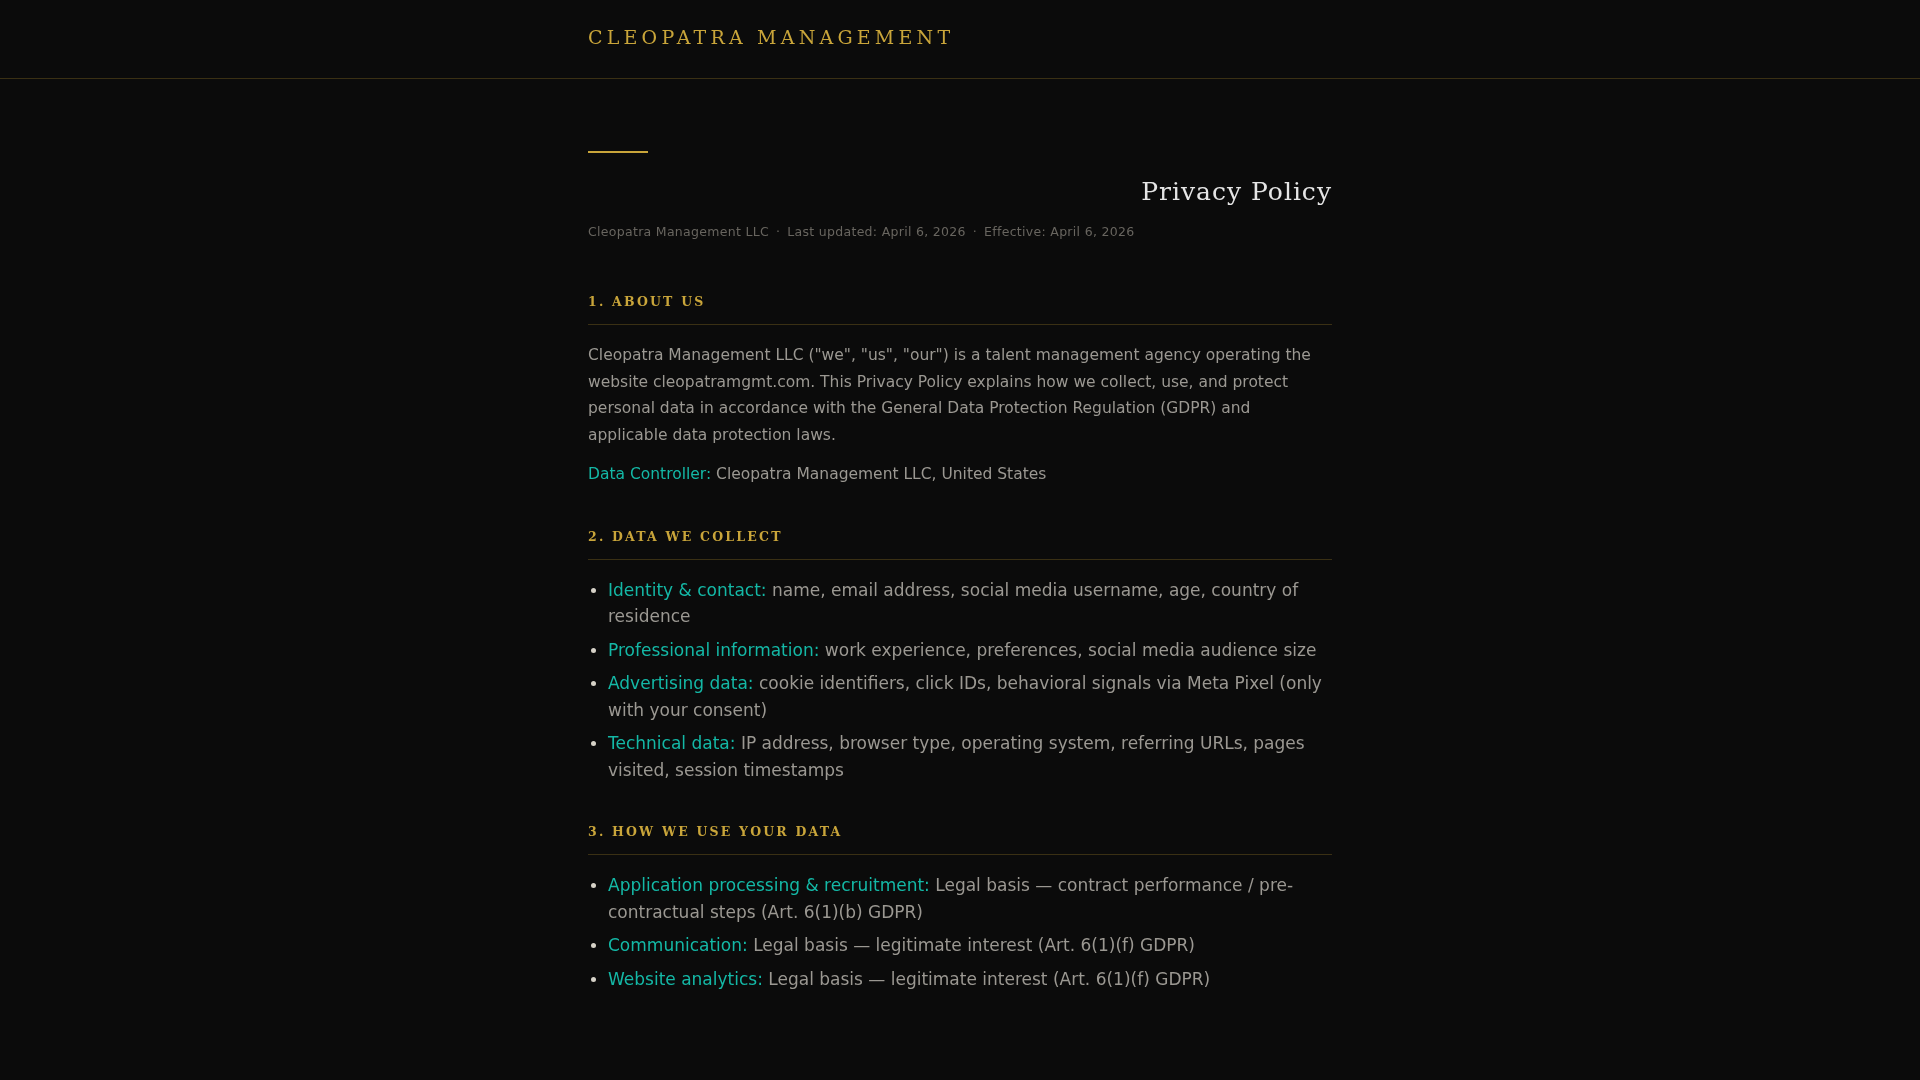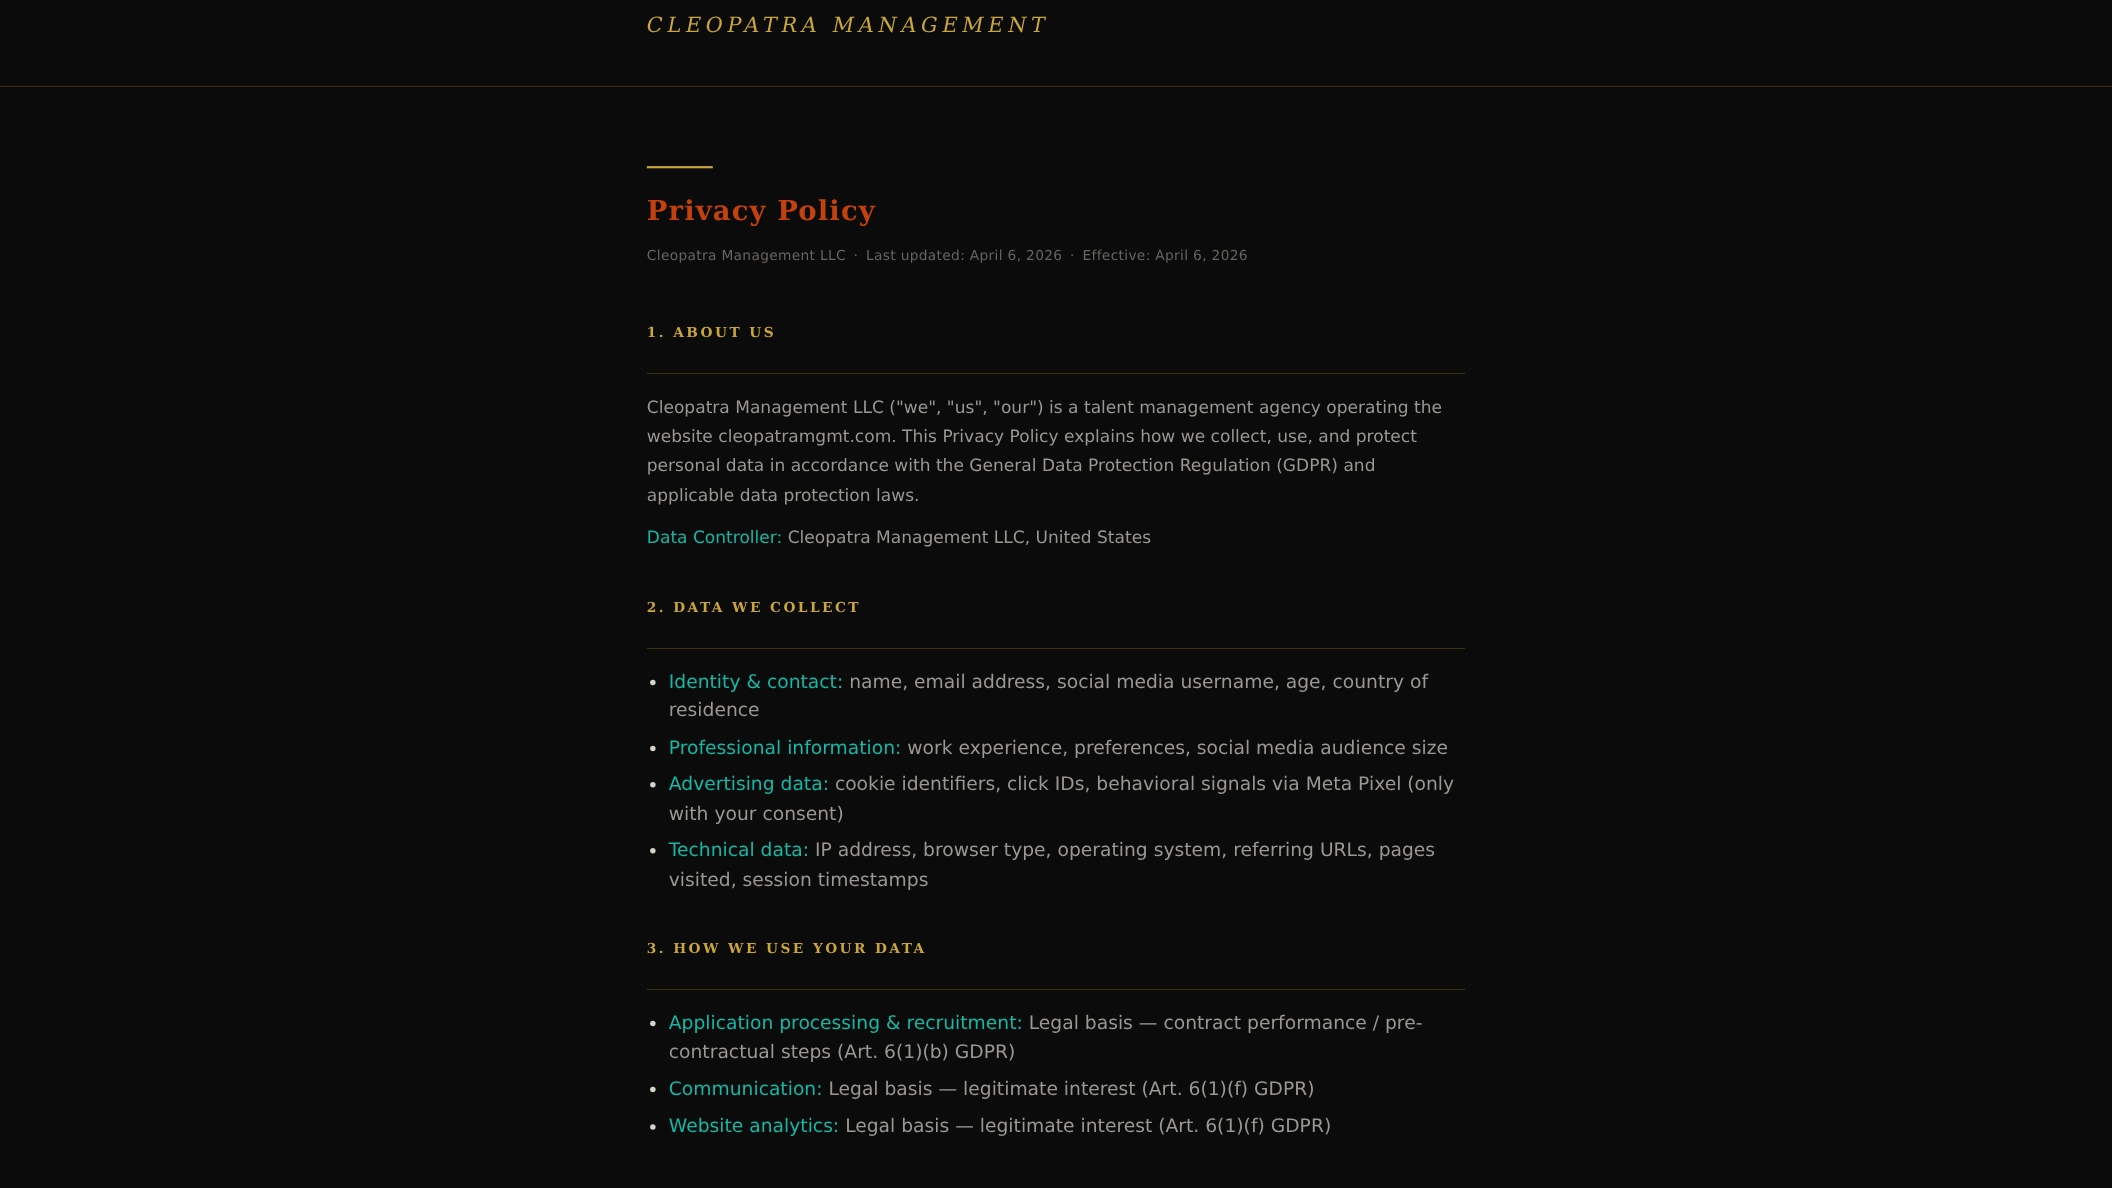--- a/index.html
+++ b/index.html
@@ -13,53 +13,52 @@
     height: 78px;
     border-bottom: 1px solid #3a3014;
     box-sizing: content-box;
   }
   .header-inner {
     width: 744px; margin: 0 auto; padding-left: 0;
     position: relative; left: -0px;
   }
   .brand {
     display: inline-block;
-    position: absolute; top: 12px; left: 0;
+    position: absolute; top: 26px; left: 0;
     font-family: "DejaVu Serif", serif;
     font-size: 19px; letter-spacing: 4.2px;
     color: #c9a53a;
     text-decoration: none;
-    font-style: italic;
   }
   .container {
     width: 744px; margin: 0 auto;
     position: relative;
   }
   .accent-line {
     width: 60px; height: 2px; background: #c9a53a;
     margin-top: 72px;
   }
   .page-title {
     font-family: "DejaVu Serif", serif;
-    font-weight: bold; font-size: 25px; letter-spacing: 1px;
-    color: #c2410c;
-    margin: 24px 0 0 0; line-height: 30px;
+    font-weight: normal; font-size: 25px; letter-spacing: 1px;
+    color: #e5e5e5;
+    margin: 24px 0 0 0; line-height: 30px; text-align: right;
   }
   .meta {
     margin-top: 17px;
     font-size: 12.5px; color: #68655f; letter-spacing: 0.3px;
   }
   .meta .sep { margin: 0 7px; }
   .section { margin-top: 55px; }
   .section + .section { margin-top: 41px; }
   .section-heading {
     font-family: "DejaVu Serif", serif;
     font-weight: bold; font-size: 12.5px; letter-spacing: 2.2px;
     color: #c9a53a; text-transform: uppercase;
-    margin: 0; padding-bottom: 29px;
+    margin: 0; padding-bottom: 14px;
     border-bottom: 1px solid #3a3014;
     line-height: 16px;
   }
   .para {
     font-size: 15.5px; line-height: 26.5px;
     margin: 17px 0 0 0; color: #9b9892;
   }
   .kv { font-size: 15.5px; line-height: 26.5px; color: #9b9892; }
   .kv-block { margin-top: 13px; }
   .label { color: #14b8a6; margin-top: 18px; }

